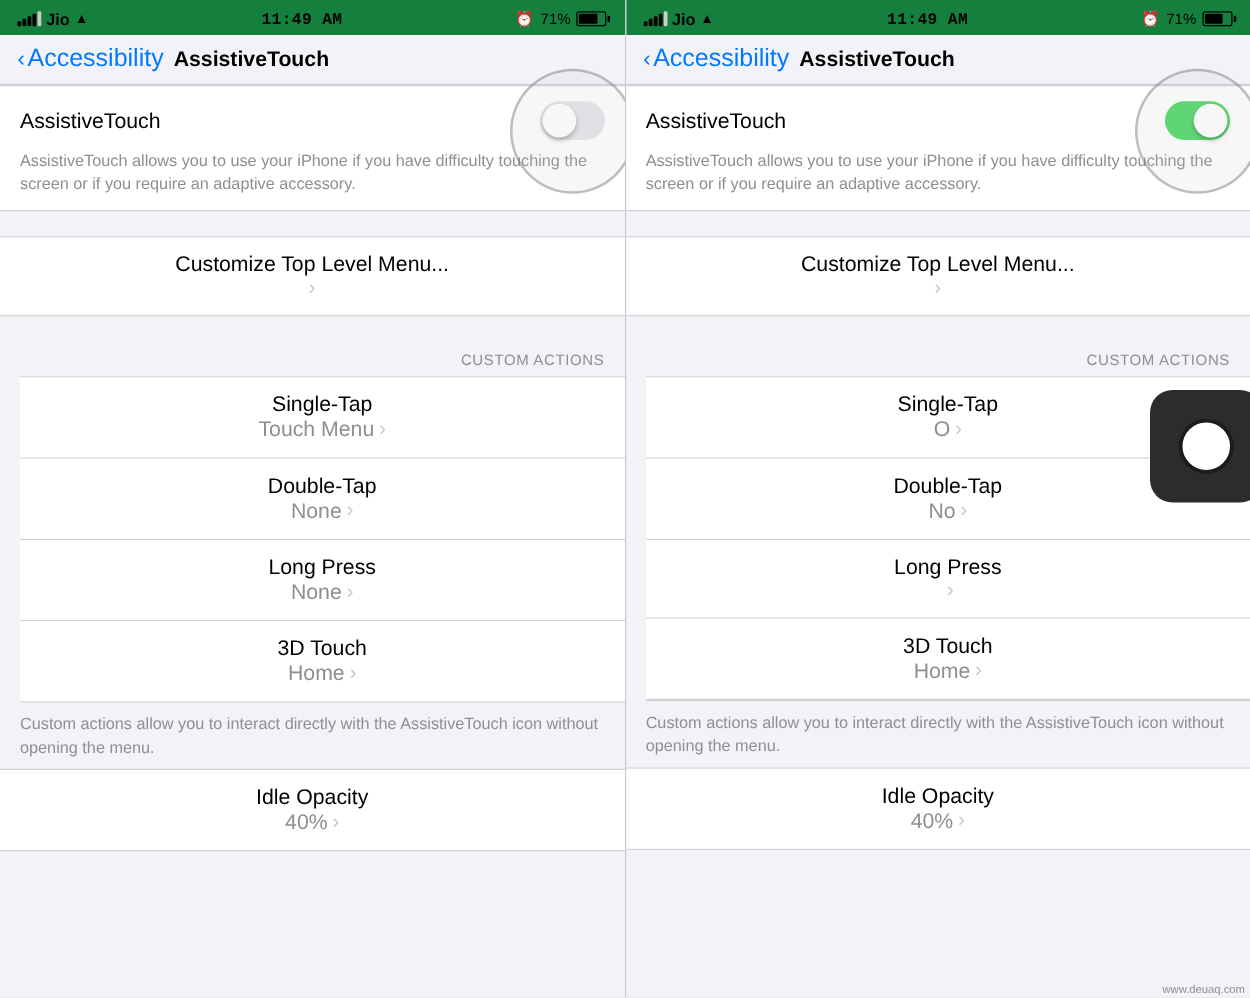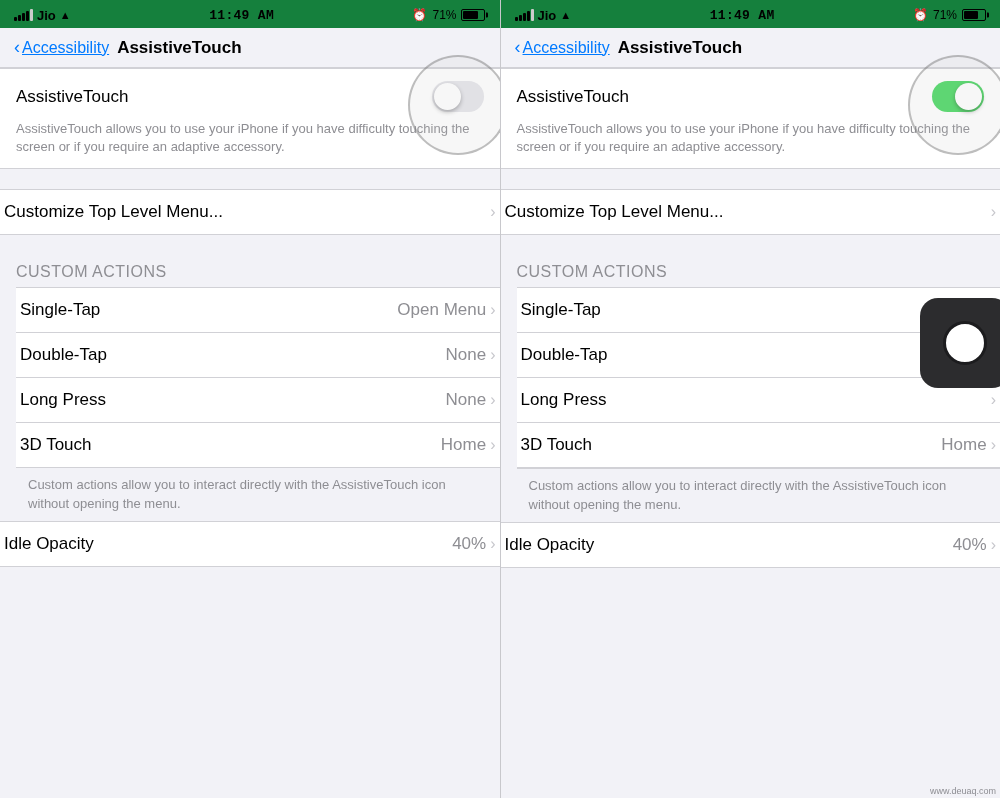--- a/index.html
+++ b/index.html
@@ -129,23 +129,22 @@
       gap: 2px;
     }
 
     .nav-chevron {
       font-size: 18px;
       color: #007aff;
       margin-top: -1px;
     }
 
     .nav-back-label {
-      font-size: 16px;
+      font-size: 20px;
       color: #007aff;
-      text-decoration: underline;
     }
 
     .nav-title {
       font-size: 17px;
       font-weight: 700;
       color: #000;
       margin-left: 8px;
     }
 
     
@@ -221,20 +220,21 @@
     }
 
     .list-row {
       display: flex;
       align-items: center;
       justify-content: space-between;
       padding: 12px 4px;
       border-bottom: 1px solid #d1d1d6;
       background: #fff;
       min-height: 44px;
+      flex-direction: column;
     }
 
     .list-row:last-child {
       border-bottom: none;
     }
 
     .row-label {
       font-size: 17px;
       color: #000;
     }
@@ -248,42 +248,43 @@
     }
 
     .row-chevron {
       color: #c7c7cc;
       font-size: 16px;
     }
 
     
     .section-header {
       padding: 8px 16px 6px 16px;
-      font-size: 16px;
+      font-size: 12px;
       font-weight: 400;
       color: #8e8e93;
       letter-spacing: 0.5px;
       text-transform: uppercase;
+      text-align: right;
     }
 
     
     .custom-actions-section {
       margin-top: 20px;
     }
 
     .action-section-group {
       background: #fff;
       border-top: 1px solid #d1d1d6;
       border-bottom: 1px solid #d1d1d6;
       margin-left: 16px;
     }
 
     
     .footer-text {
-      padding: 8px 28px;
+      padding: 8px 16px;
       font-size: 13px;
       color: #8e8e93;
       line-height: 1.4;
     }
 
     
     .idle-section {
       background: #fff;
       border-top: 1px solid #d1d1d6;
       border-bottom: 1px solid #d1d1d6;
@@ -388,21 +389,21 @@
         </div>
       </div>
     </div>
 
     <div class="custom-actions-section">
       <div class="section-header">CUSTOM ACTIONS</div>
       <div class="action-section-group">
         <div class="list-row">
           <span class="row-label">Single-Tap</span>
           <div class="row-right">
-            <span>Open Menu</span>
+            <span>Touch Menu</span>
             <span class="row-chevron">›</span>
           </div>
         </div>
         <div class="list-row">
           <span class="row-label">Double-Tap</span>
           <div class="row-right">
             <span>None</span>
             <span class="row-chevron">›</span>
           </div>
         </div>

